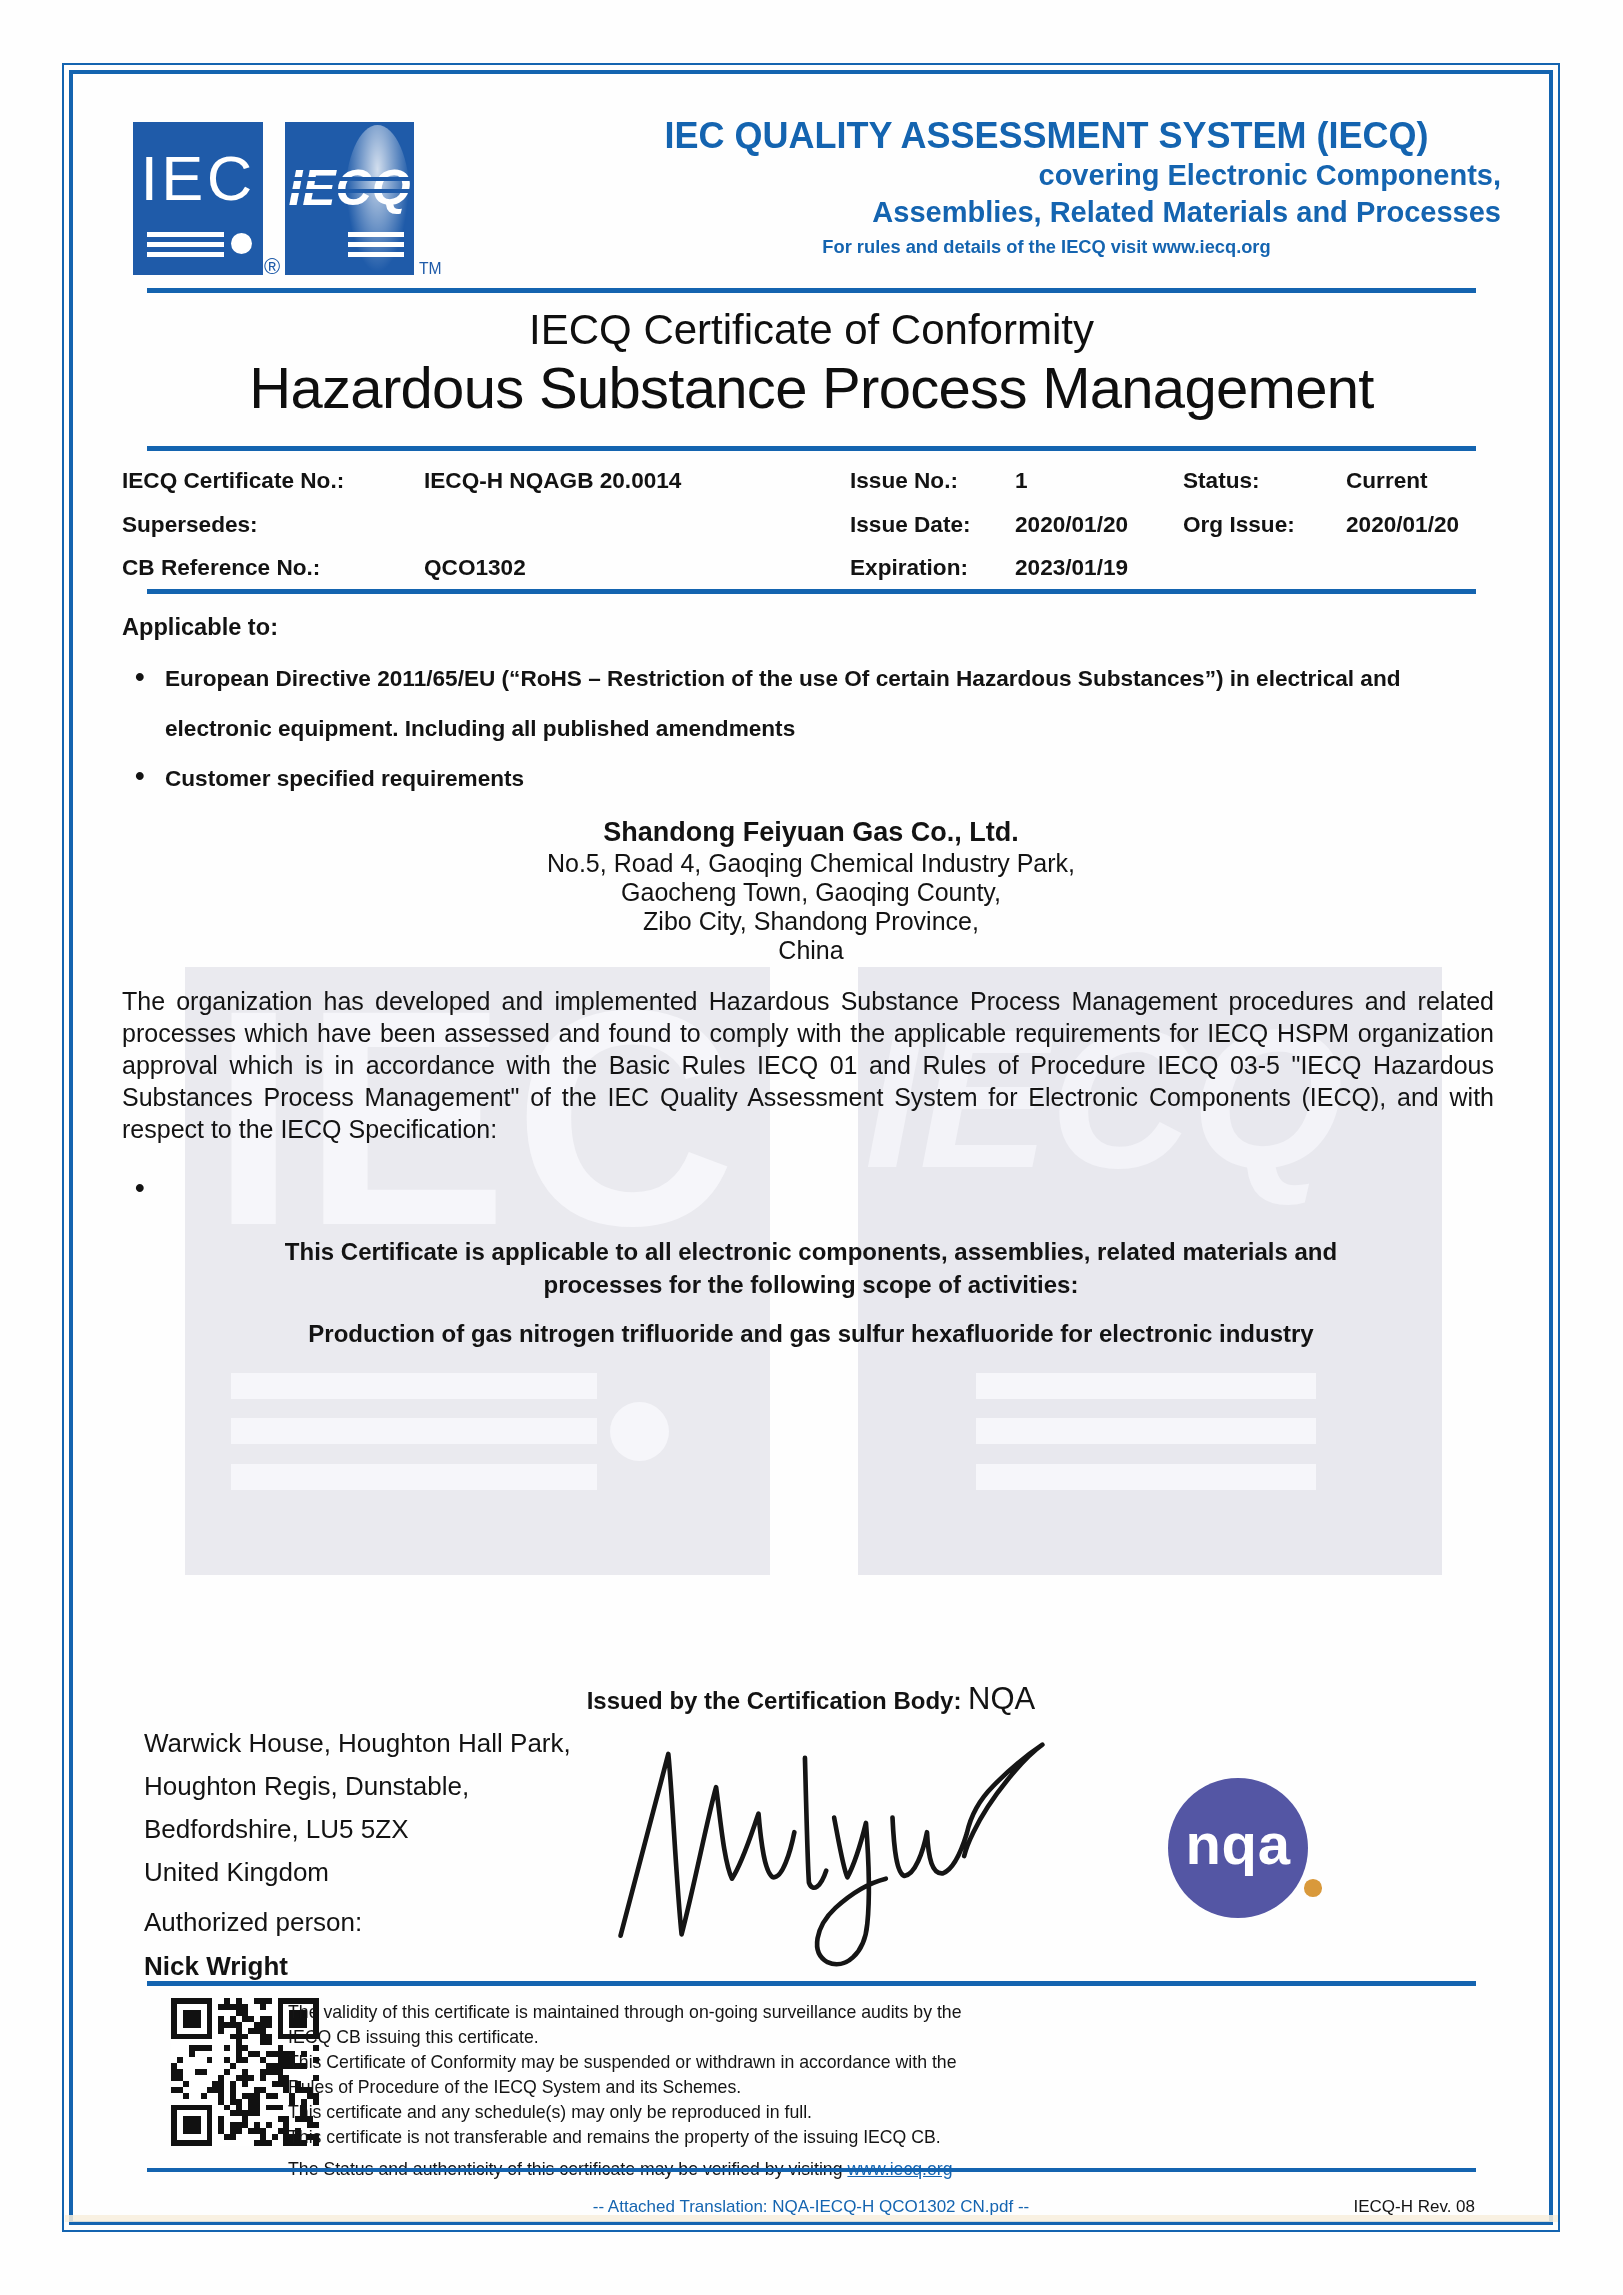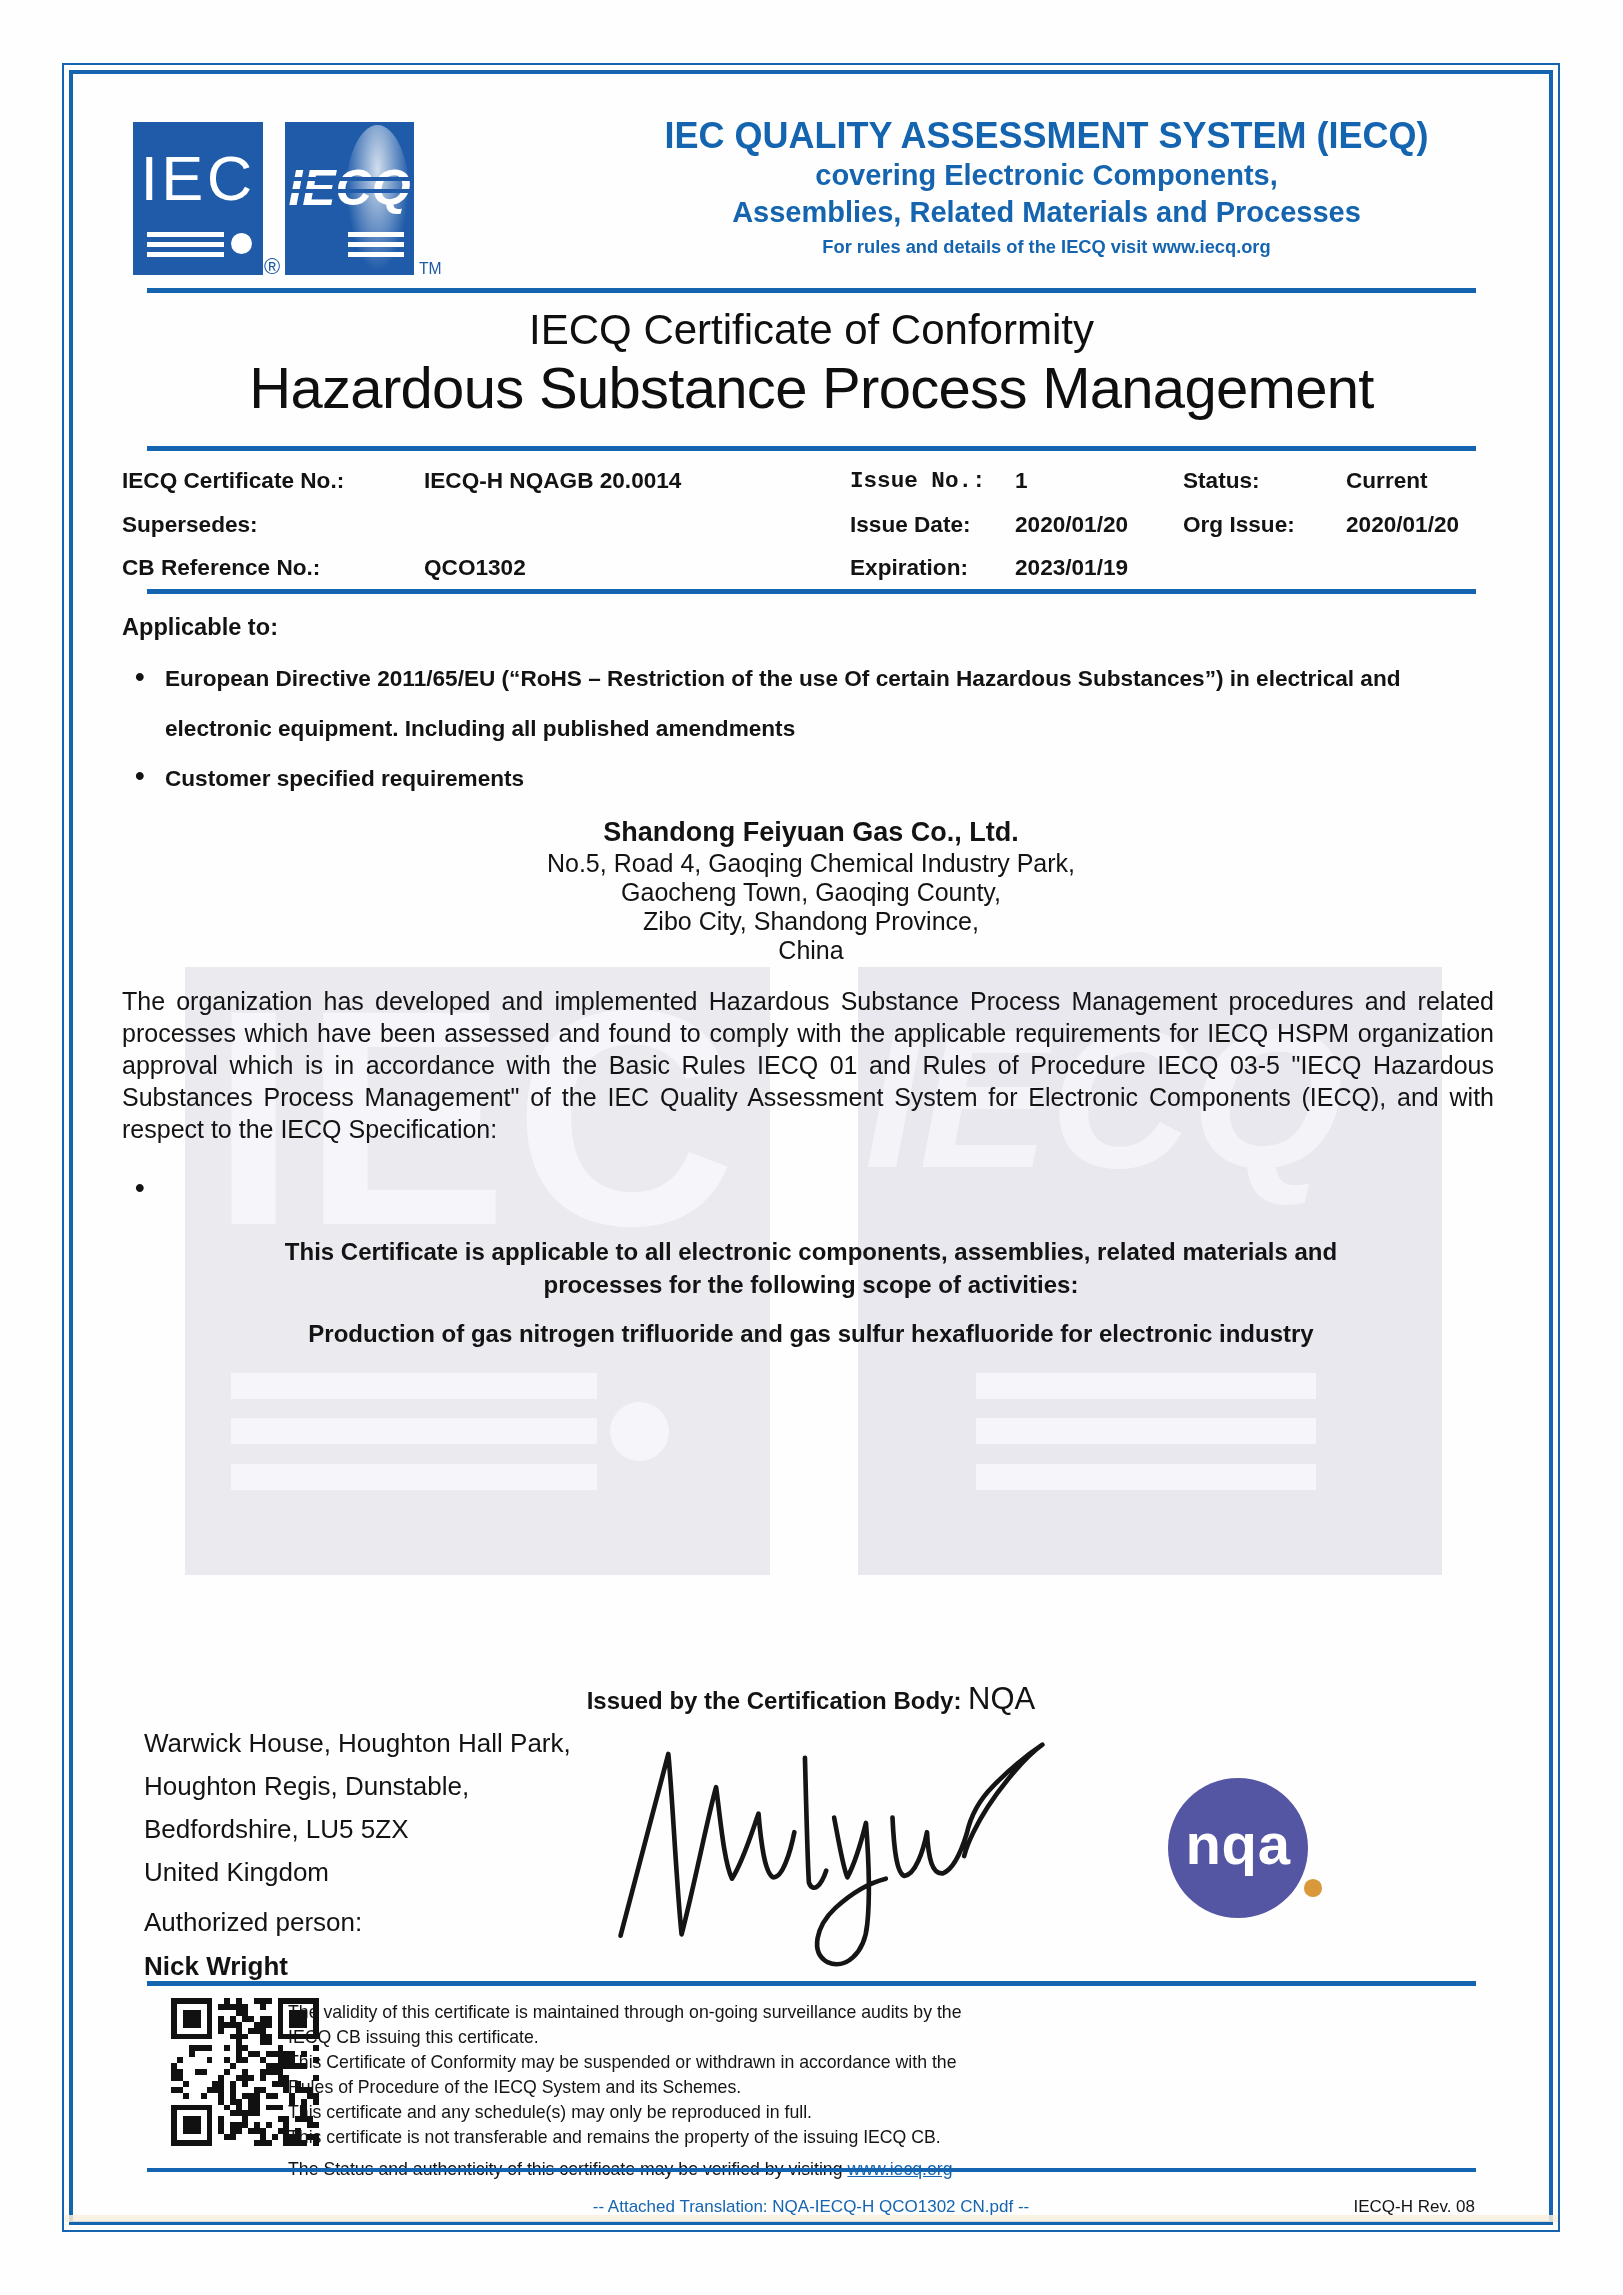--- a/index.html
+++ b/index.html
@@ -22,21 +22,21 @@
   .iecq-logo{left:285px;top:122px;width:129px;height:153px;background:#1f5ba9;overflow:hidden;}
   .pawn{right:3.9px;top:2.6px;width:65px;height:148px;border-radius:50%;
         background:radial-gradient(ellipse at 50% 30%,rgba(255,255,255,.8),rgba(255,255,255,0) 70%);}
   .iecq-text{left:0;right:0;top:37px;text-align:center;color:#fff;font-size:50px;font-weight:700;font-style:italic;}
   .iecq-stripe{left:0;width:100%;height:3.9px;background:#1f5ba9;}
   .iecq-bar{left:63px;width:56px;height:4.6px;background:#fff;}
   .tm-mark{left:419px;top:260px;font-size:15.7px;color:#1f5ba9;}
   
   .hdr-text{left:592px;top:115px;width:909px;text-align:center;color:#1464b0;}
   .hdr-title{font-size:36px;font-weight:700;line-height:42px;}
-  .hdr-sub{font-size:29px;font-weight:700;line-height:37px;}
+  .hdr-sub{font-size:29px;font-weight:700;line-height:37px;text-align:right;}
   .hdr-note{font-size:18.3px;font-weight:700;margin-top:5.2px;}
   
   .doc-titles{left:92px;top:305px;width:1439px;text-align:center;color:#0f0f0f;}
   .doc-title1{font-size:42px;font-weight:500;line-height:50px;}
   .doc-title2{font-size:58px;font-weight:500;line-height:65px;letter-spacing:-0.7px;}
   
   .cell{position:absolute;font-size:22.6px;font-weight:700;white-space:nowrap;}
   
   .h-bold{font-size:23.6px;font-weight:700;}
   .bullet-dot{font-size:27.5px;font-weight:700;}
@@ -135,21 +135,21 @@
     <div class="doc-title1">IECQ Certificate of Conformity</div>
     <div class="doc-title2">Hazardous Substance Process Management</div>
   </div>
 
   <div class="abs rule" style="left:147px;top:446px;width:1329px;"></div>
 
   <div>
 
     <span class="cell" style="left:122px;top:468px;">IECQ Certificate No.:</span>
     <span class="cell" style="left:424px;top:468px;">IECQ-H NQAGB 20.0014</span>
-    <span class="cell" style="left:850px;top:468px;font-family:Liberation Mono, monospace;">Issue No.:</span>
+    <span class="cell" style="left:850px;top:468px;">Issue No.:</span>
     <span class="cell" style="left:1015px;top:468px;">1</span>
     <span class="cell" style="left:1183px;top:468px;">Status:</span>
     <span class="cell" style="left:1346px;top:468px;">Current</span>
 
     <span class="cell" style="left:122px;top:512px;">Supersedes:</span>
     <span class="cell" style="left:424px;top:512px;"></span>
     <span class="cell" style="left:850px;top:512px;">Issue Date:</span>
     <span class="cell" style="left:1015px;top:512px;">2020/01/20</span>
     <span class="cell" style="left:1183px;top:512px;">Org Issue:</span>
     <span class="cell" style="left:1346px;top:512px;">2020/01/20</span>

